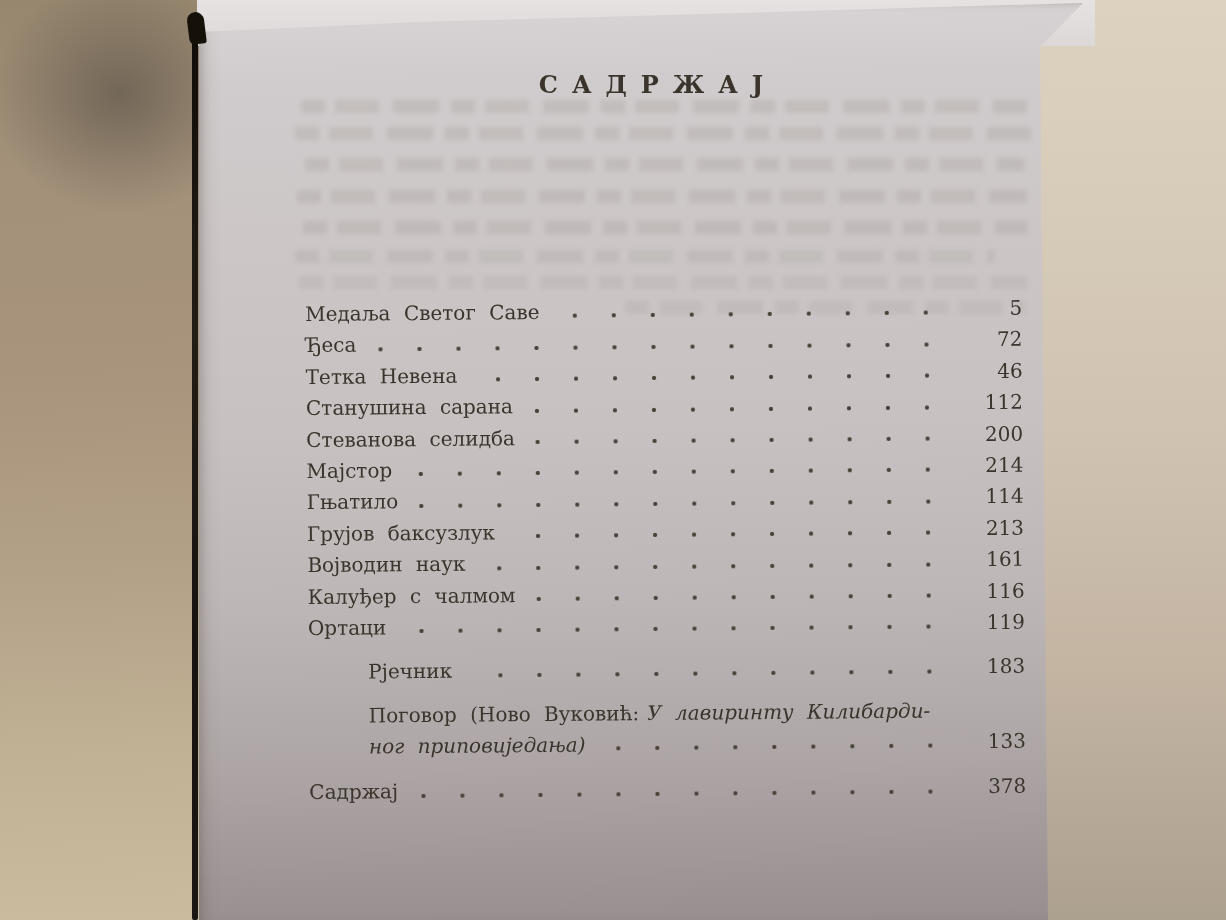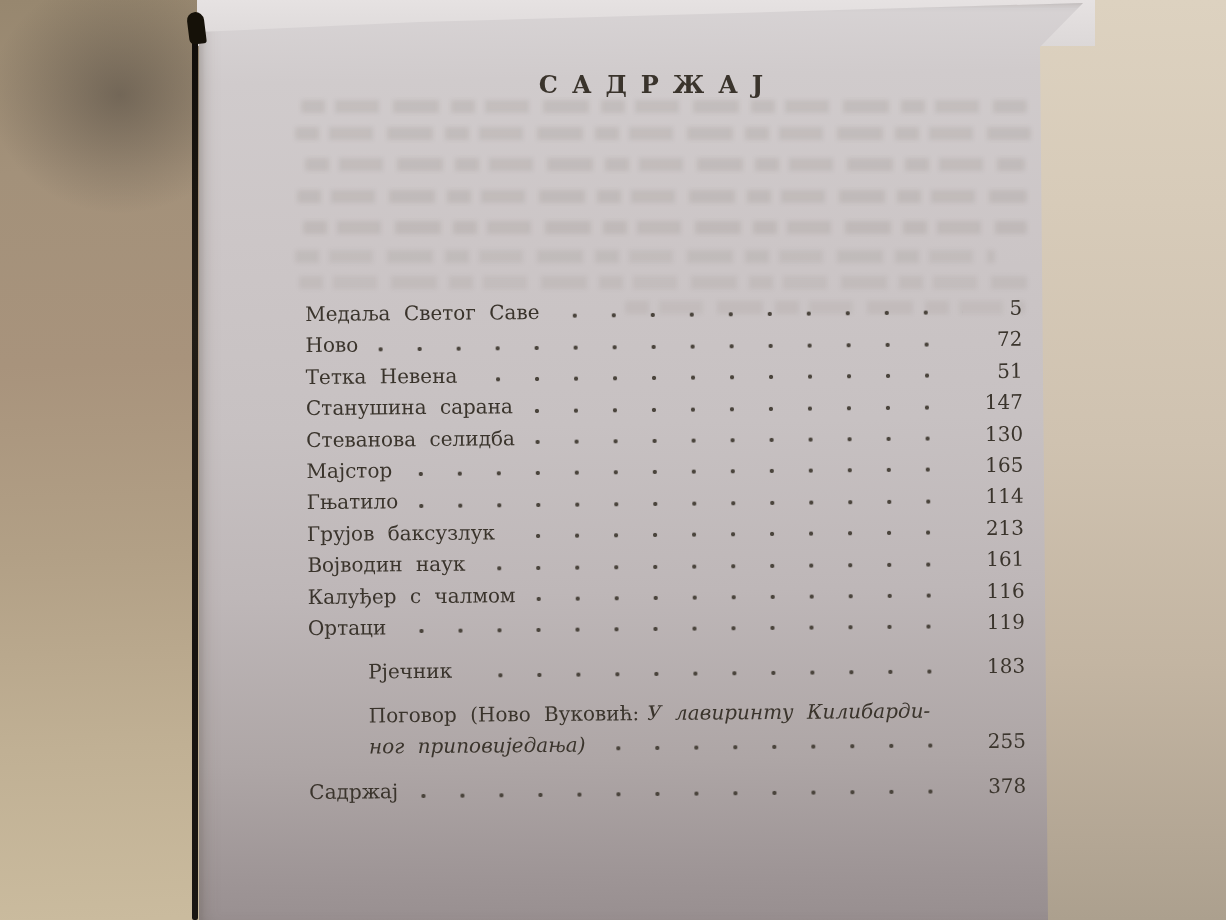--- a/index.html
+++ b/index.html
@@ -125,51 +125,51 @@
     <div class="toc" id="toc">
         <div class="toc-entry">
     <div class="toc-line">
       <span class="toc-label">Медаља Светог Саве</span>
       <span class="dot-leader"></span>
       <span class="page-number">5</span>
     </div>
   </div>
         <div class="toc-entry">
     <div class="toc-line">
-      <span class="toc-label">Ново</span>
+      <span class="toc-label">Ђеса</span>
       <span class="dot-leader"></span>
       <span class="page-number">72</span>
     </div>
   </div>
         <div class="toc-entry">
     <div class="toc-line">
       <span class="toc-label">Тетка Невена</span>
       <span class="dot-leader"></span>
-      <span class="page-number">51</span>
+      <span class="page-number">46</span>
     </div>
   </div>
         <div class="toc-entry">
     <div class="toc-line">
       <span class="toc-label">Станушина сарана</span>
       <span class="dot-leader"></span>
-      <span class="page-number">147</span>
+      <span class="page-number">112</span>
     </div>
   </div>
         <div class="toc-entry">
     <div class="toc-line">
       <span class="toc-label">Стеванова селидба</span>
       <span class="dot-leader"></span>
-      <span class="page-number">130</span>
+      <span class="page-number">200</span>
     </div>
   </div>
         <div class="toc-entry">
     <div class="toc-line">
       <span class="toc-label">Мајстор</span>
       <span class="dot-leader"></span>
-      <span class="page-number">165</span>
+      <span class="page-number">214</span>
     </div>
   </div>
         <div class="toc-entry">
     <div class="toc-line">
       <span class="toc-label">Гњатило</span>
       <span class="dot-leader"></span>
       <span class="page-number">114</span>
     </div>
   </div>
         <div class="toc-entry">
@@ -209,21 +209,21 @@
   </div>
         <div class="toc-entry indent gap-12">
     <div class="toc-line">
       <span class="toc-label">Поговор (Ново Вуковић:</span>
       <span class="toc-label-italic">У лавиринту Килибарди-</span>
 
     </div>
   <div class="toc-line wrap">
       <span class="toc-label-italic">ног приповиједања)</span>
       <span class="dot-leader"></span>
-      <span class="page-number">255</span>
+      <span class="page-number">133</span>
     </div>
         </div>
         <div class="toc-entry gap-14">
     <div class="toc-line">
       <span class="toc-label">Садржај</span>
       <span class="dot-leader"></span>
       <span class="page-number">378</span>
     </div>
   </div>
       </div>

